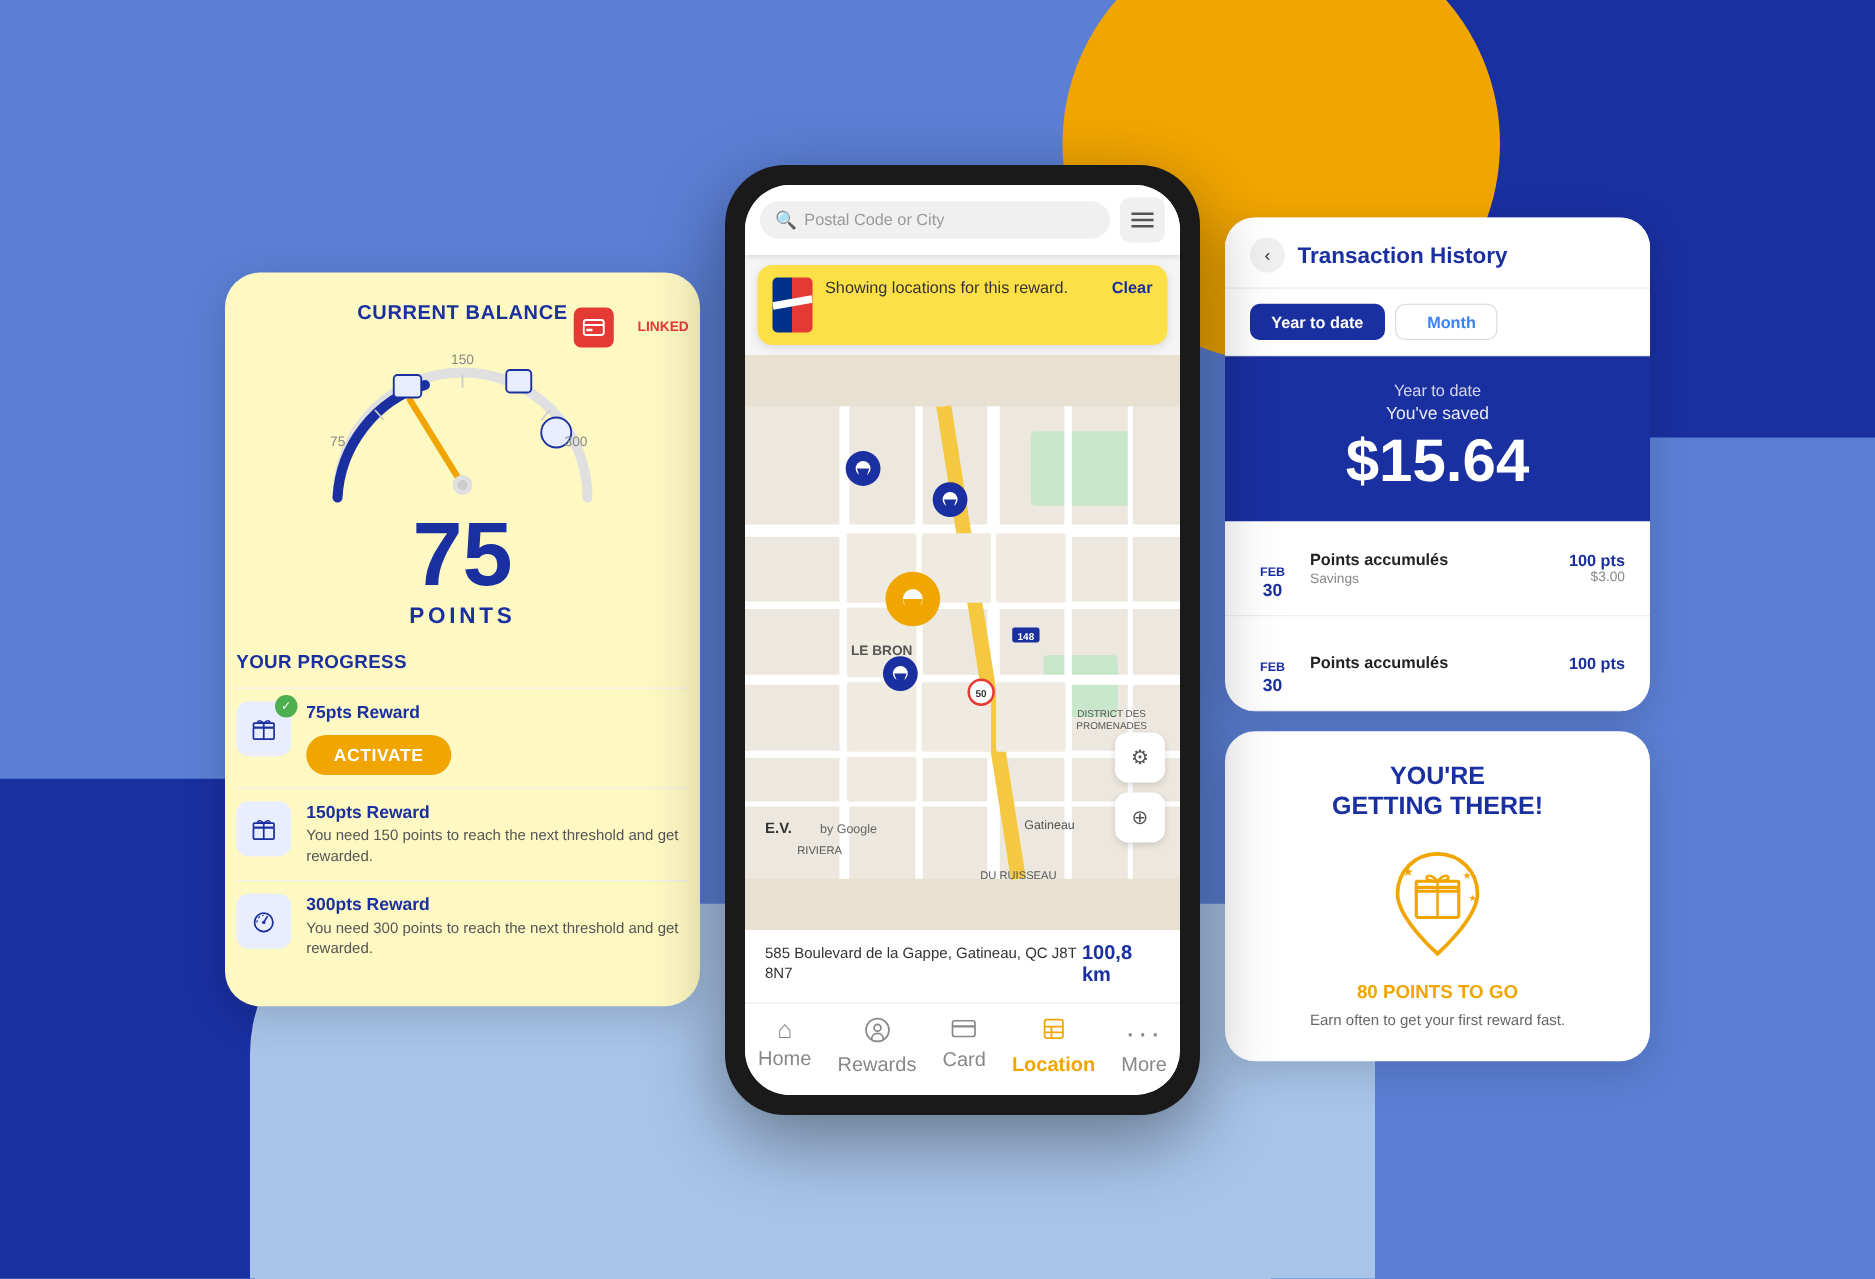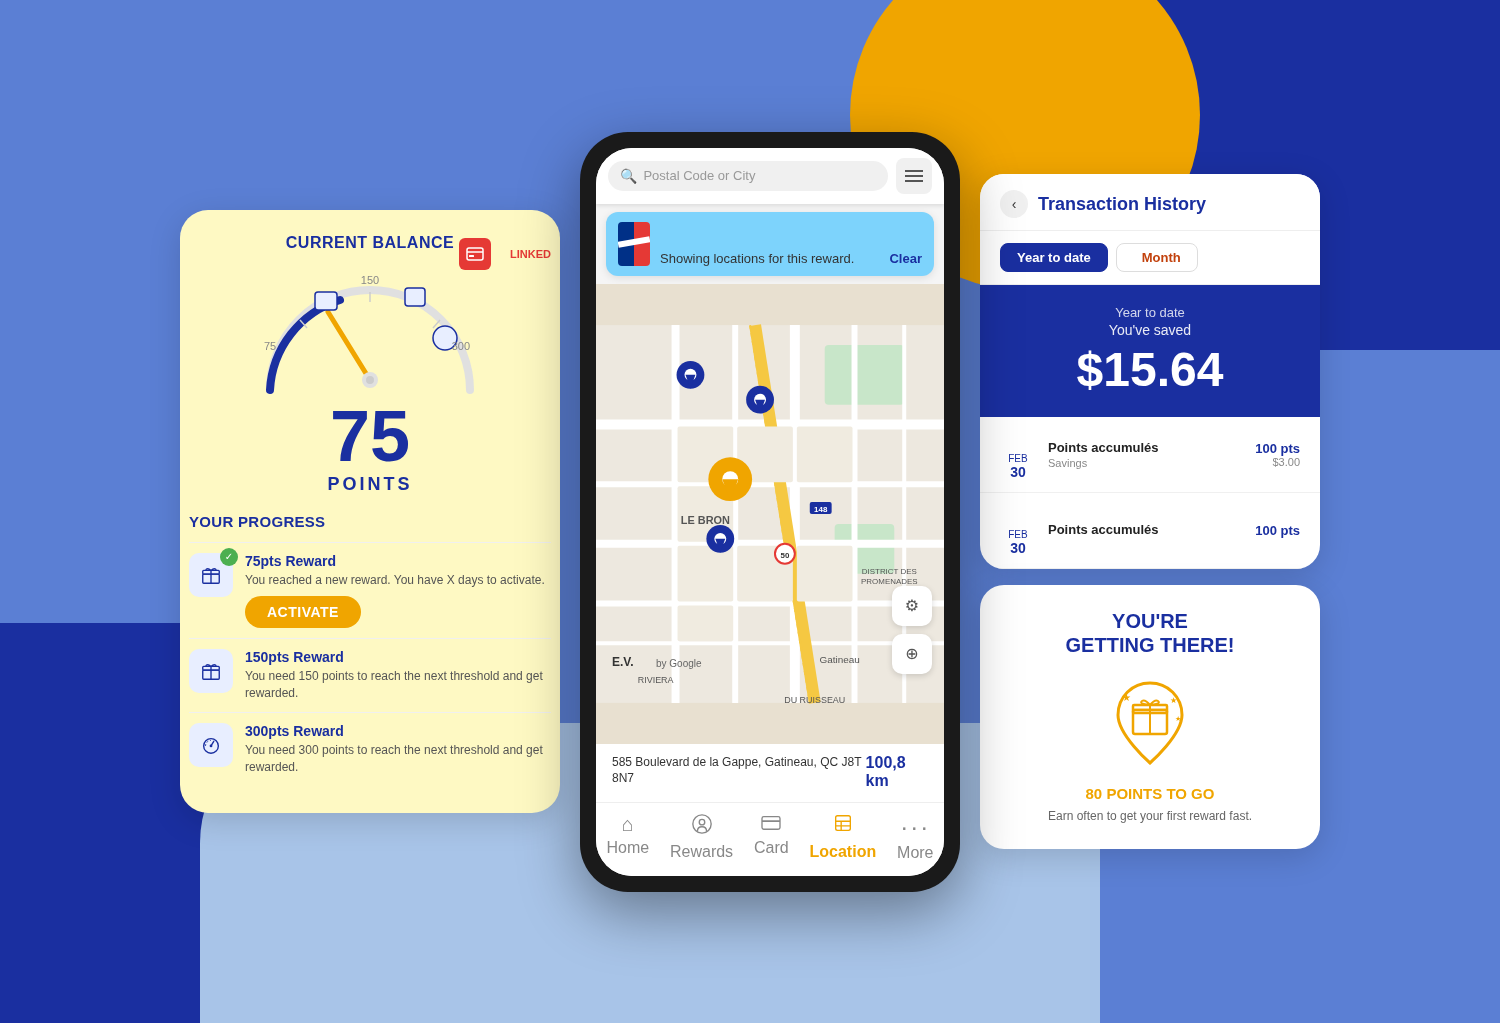--- a/index.html
+++ b/index.html
@@ -287,26 +287,26 @@
       height: 36px;
       background: #f0f0f0;
       border-radius: 8px;
       display: flex;
       align-items: center;
       justify-content: center;
       cursor: pointer;
     }
 
     .reward-banner {
-      background: #7dd3fc;
+      background: #fde047;
       margin: 8px 10px;
       border-radius: 12px;
       padding: 10px 12px;
       display: flex;
-      align-items: flex-end;
+      align-items: flex-start;
       gap: 10px;
       box-shadow: 0 2px 8px rgba(0,0,0,0.1);
     }
 
     .pepsi-can {
       width: 32px;
       height: 44px;
       background: linear-gradient(to right, #003087 50%, #e53935 50%);
       border-radius: 4px;
       flex-shrink: 0;
@@ -482,21 +482,21 @@
     }
 
     .tab-btn.active {
       background: #1a2fa0;
       color: white;
       border-color: #1a2fa0;
     }
 
     .tab-btn.inactive {
       background: white;
-      color: #c2410c;
+      color: #3b82f6;
       padding-left: 25px;
     }
 
     .savings-hero {
       background: #1a2fa0;
       padding: 20px 24px;
       text-align: center;
       color: white;
     }
 
@@ -532,21 +532,21 @@
     }
 
     .transaction-date {
       width: 36px;
       text-align: center;
       flex-shrink: 0;
     }
 
     .date-month {
       font-size: 10px;
-      font-weight: 400;
+      font-weight: 700;
       color: #1a2fa0;
       text-transform: uppercase;
       margin-top: 24px;
     }
 
     .date-day {
       font-size: 14px;
       font-weight: 700;
       color: #1a2fa0;
     }
@@ -707,21 +707,20 @@
           <rect x="3" y="11" width="18" height="10" rx="1" stroke="#1a2fa0" stroke-width="1.5" fill="none"></rect>
           <rect x="3" y="7" width="18" height="4" rx="1" stroke="#1a2fa0" stroke-width="1.5" fill="none"></rect>
           <line x1="12" y1="7" x2="12" y2="21" stroke="#1a2fa0" stroke-width="1.5"></line>
           <path d="M12 7 C12 7 9 4 7 5.5 C5 7 9 7 12 7" stroke="#1a2fa0" stroke-width="1.2" fill="none"></path>
           <path d="M12 7 C12 7 15 4 17 5.5 C19 7 15 7 12 7" stroke="#1a2fa0" stroke-width="1.2" fill="none"></path>
         </svg>
         <div class="check-badge">✓</div>
       </div>
       <div class="progress-content">
         <div class="progress-title">75pts Reward</div>
-        <div class="progress-desc">You reached a new reward. You have X days to activate.</div>
         <button class="activate-btn">ACTIVATE</button>
       </div>
     </div>
 
     <div class="progress-item">
       <div class="progress-icon-wrap">
         <svg width="22" height="22" viewBox="0 0 24 24" fill="none">
           <rect x="3" y="11" width="18" height="10" rx="1" stroke="#1a2fa0" stroke-width="1.5" fill="none"></rect>
           <rect x="3" y="7" width="18" height="4" rx="1" stroke="#1a2fa0" stroke-width="1.5" fill="none"></rect>
           <line x1="12" y1="7" x2="12" y2="21" stroke="#1a2fa0" stroke-width="1.5"></line>

